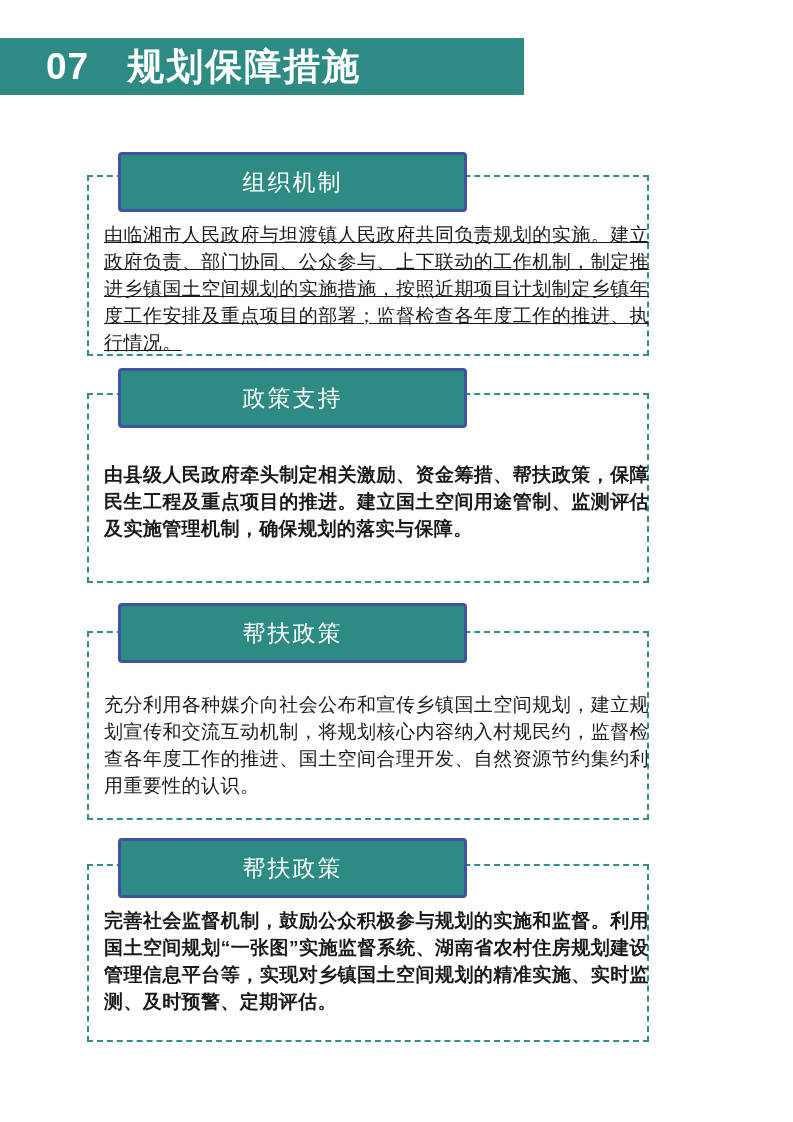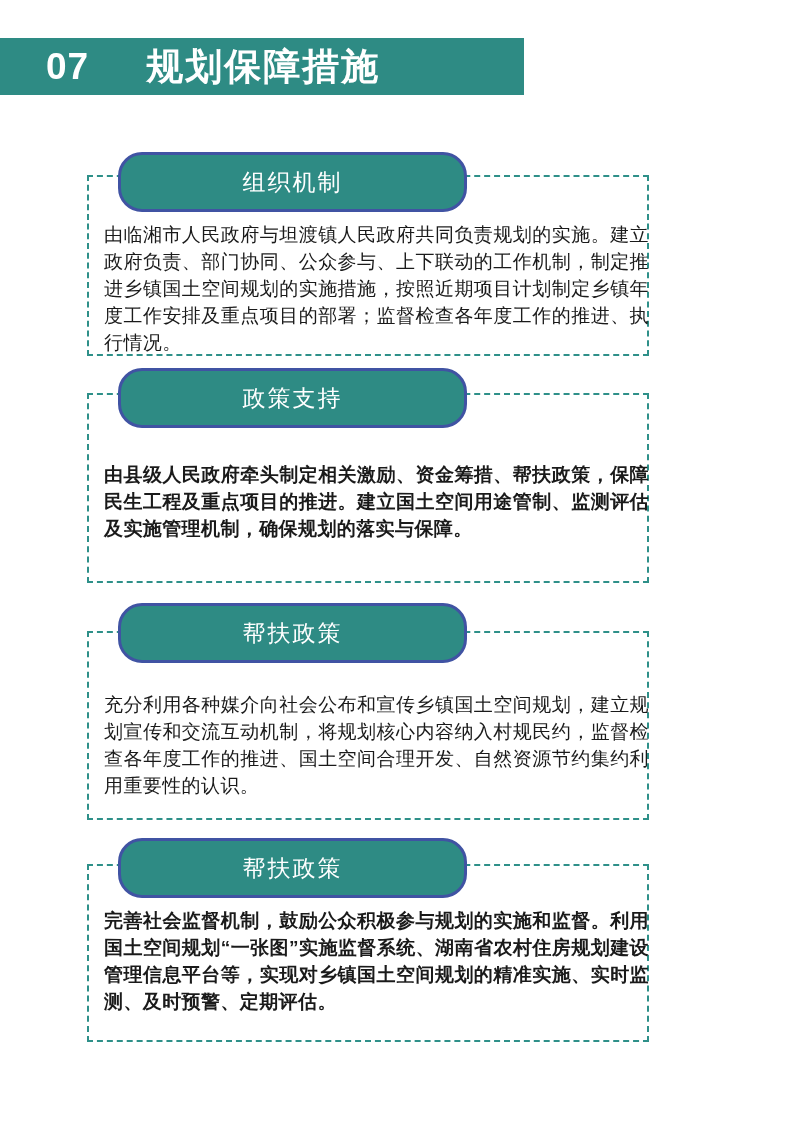--- a/index.html
+++ b/index.html
@@ -9,49 +9,49 @@
   }
   
   .header-band{
     position:absolute;left:0;top:38px;width:524px;height:57px;
     background:#2E8B84;color:#ffffff;display:flex;align-items:center;
   }
   .header-num{
     font-size:37px;font-weight:bold;margin-left:46px;letter-spacing:1px;
   }
   .header-title{
-    font-size:37px;font-weight:bold;margin-left:57px;letter-spacing:2px;
+    font-size:37px;font-weight:bold;margin-left:38px;letter-spacing:2px;
   }
   
   .sec-box{
     position:absolute;left:87px;width:562px;
     border:2px dashed #2E9089;background:#ffffff;box-sizing:border-box;
   }
   .box-1{top:175px;height:181px;}
   .box-2{top:393px;height:190px;}
   .box-3{top:631px;height:189px;}
   .box-4{top:864px;height:178px;}
   
   .sec-btn{
     position:absolute;left:118px;width:349px;height:60px;
-    background:#2E8B84;border:3px solid #4053A3;border-radius:24px;
+    background:#2E8B84;border:3px solid #4053A3;border-radius:4px;
     box-sizing:border-box;display:flex;align-items:center;justify-content:center;
     color:#ffffff;font-size:23px;letter-spacing:2px;
   }
   .btn-1{top:152px;}
   .btn-2{top:368px;}
   .btn-3{top:603px;}
   .btn-4{top:838px;}
   
   .sec-text{
     position:absolute;left:104px;width:545px;
     font-size:19px;line-height:27px;color:#1A1A1A;
     text-align:justify;letter-spacing:0.4px;
   }
-  .txt-1{top:221px;}
+  .txt-1{top:221px;text-decoration:underline;}
   .txt-2{top:461px;font-weight:bold;}
   .txt-3{top:691px;}
   .txt-4{top:907px;font-weight:bold;}
 </style>
 </head>
 <body>
 
 <div class="header-band">
   <span class="header-num">07</span>
   <span class="header-title">规划保障措施</span>

